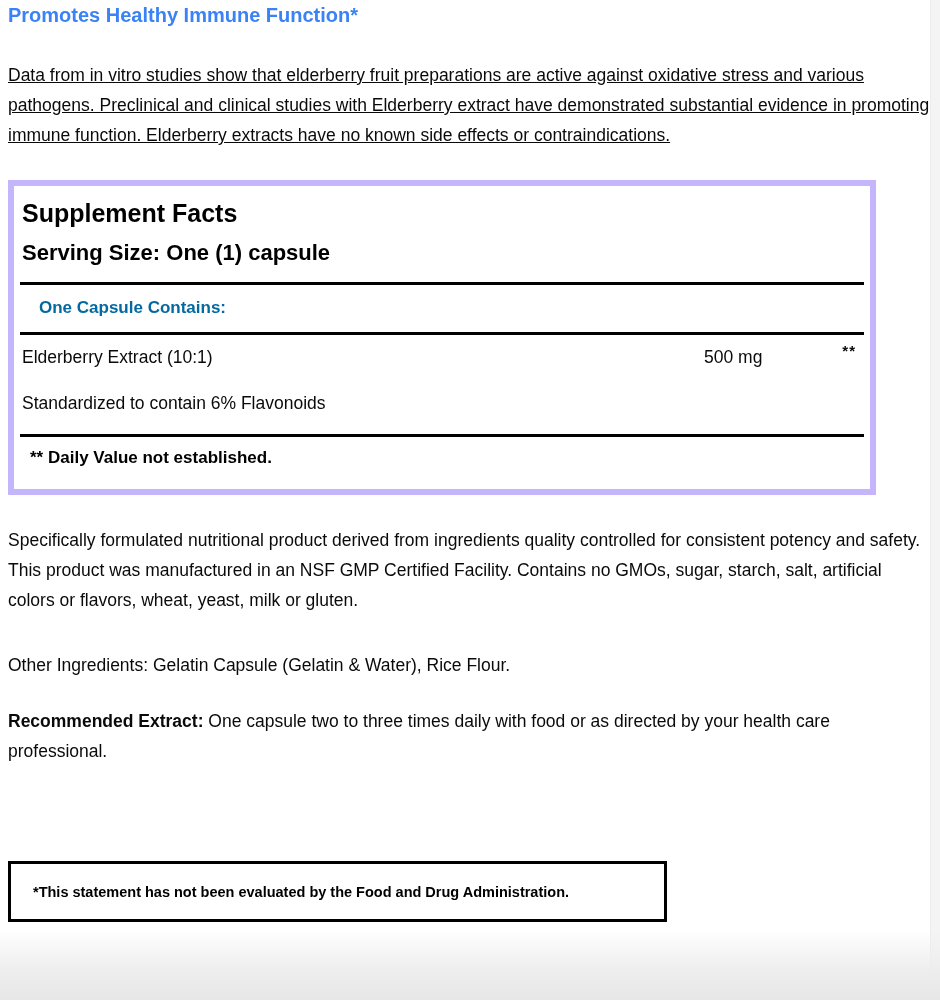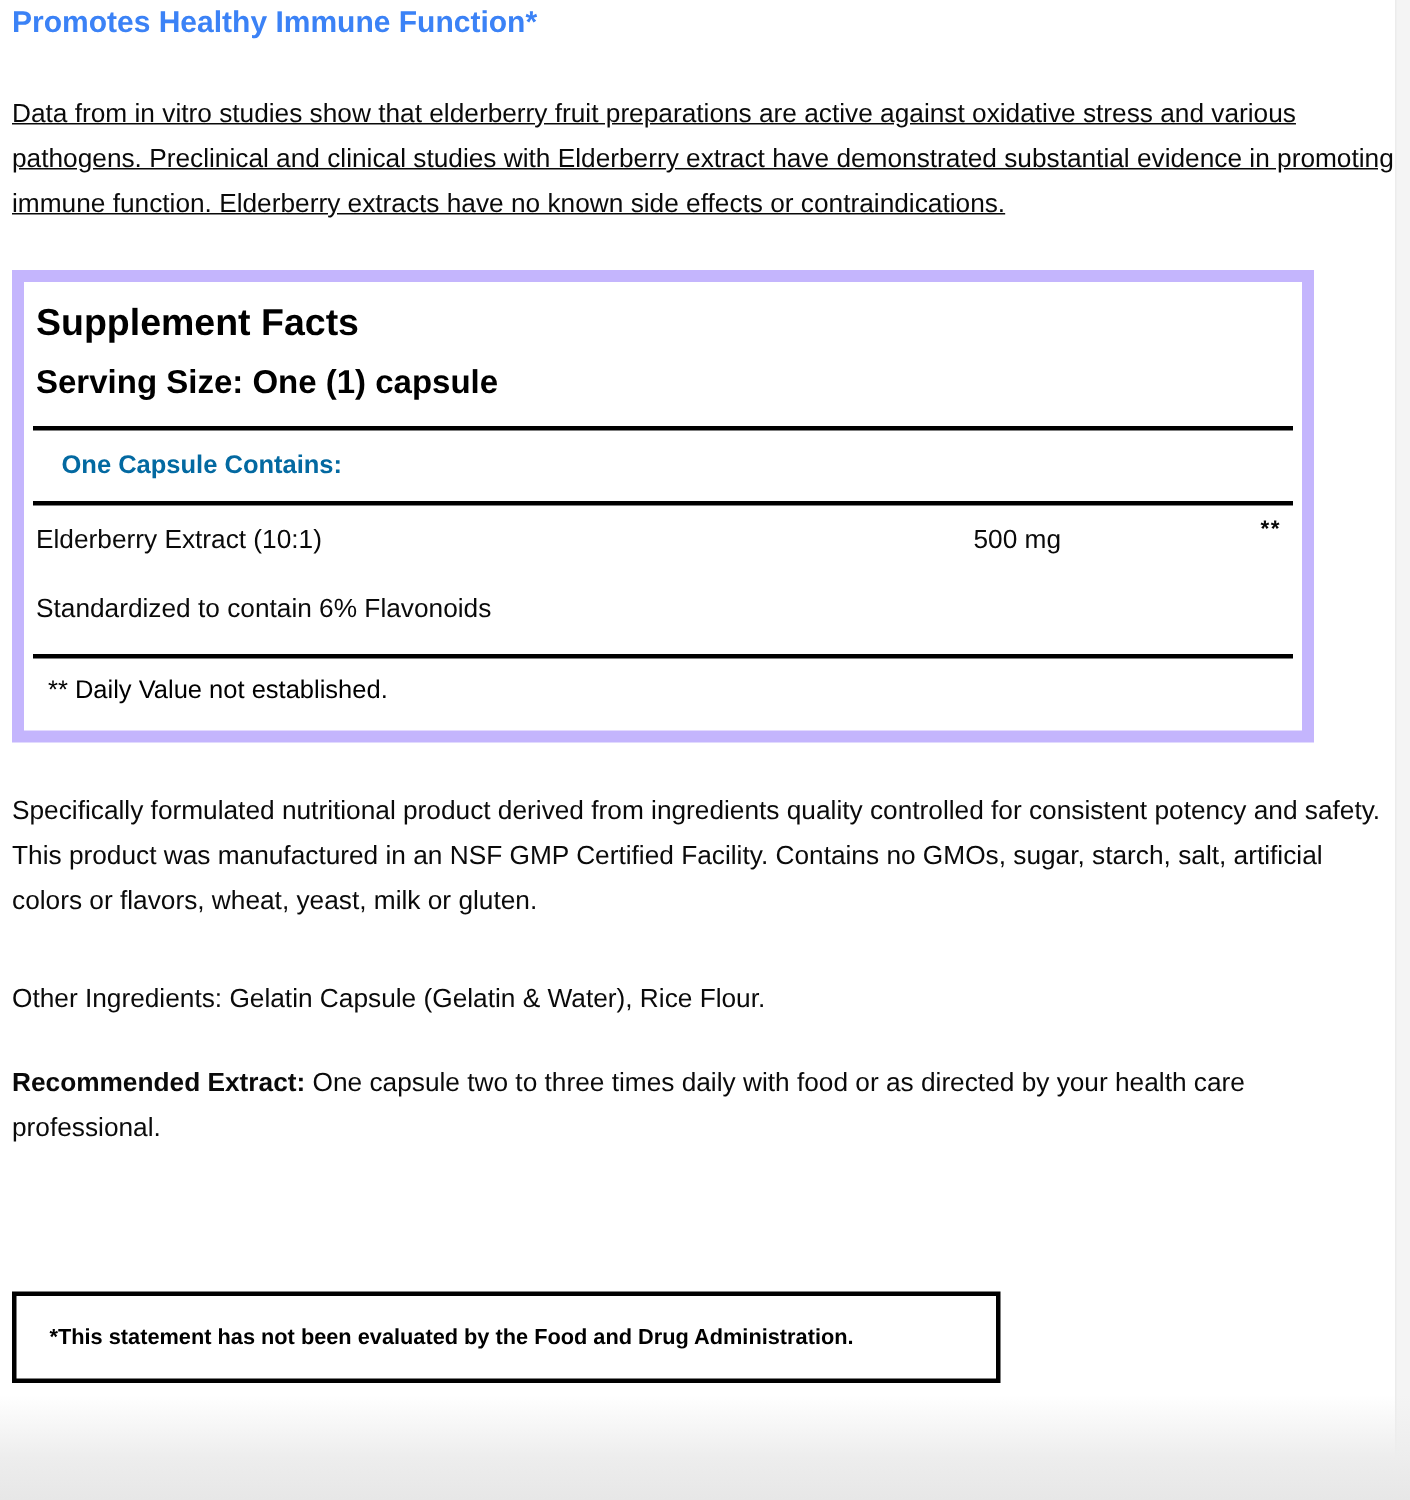--- a/index.html
+++ b/index.html
@@ -54,21 +54,21 @@
   .quality-par   { margin-top: 30px; }
   .dosage-par    { margin-top: 30px; }
   .bold-lead     { font-weight: bold; }
 
   
   .facts-box {
     position: relative;
     margin-top: 30px;
     width: 868px;
     height: 315px;
-    border: 8px solid #c4b5fd;
+    border: 6px solid #c4b5fd;
     box-sizing: border-box;
     background: #fff;
   }
   .facts-box .abs { position: absolute; white-space: nowrap; }
   .facts-title {
     left: 8px; top: 10px;
     font-size: 25px; font-weight: bold; line-height: 34px; color: #000;
   }
   .facts-serving {
     left: 8px; top: 52px;
@@ -79,24 +79,24 @@
     border: 0; border-top: 3px solid #000; margin: 0;
   }
   .rule-1 { top: 96px; }
   .rule-2 { top: 146px; }
   .rule-3 { top: 248px; }
   .facts-contains {
     left: 25px; top: 111px;
     font-size: 17px; font-weight: bold; line-height: 22px; color: #0369a1;
   }
   .facts-ing-name   { left: 8px;  top: 159px; font-size: 17.5px; line-height: 24px; }
-  .facts-ing-amount { left: 633px; top: 159px; font-size: 17.5px; line-height: 24px; }
+  .facts-ing-amount { left: 690px; top: 159px; font-size: 17.5px; line-height: 24px; }
   .facts-ing-dv     { right: 14px; top: 156px; font-size: 15px; font-weight: bold; letter-spacing: 1px; }
   .facts-ing-note   { left: 8px;  top: 205px; font-size: 17.5px; line-height: 24px; }
-  .facts-footnote   { left: 16px; top: 261px; font-size: 17px; font-weight: normal; line-height: 22px; color: #000; }
+  .facts-footnote   { left: 16px; top: 261px; font-size: 17px; font-weight: bold; line-height: 22px; color: #000; }
 
   
   .disclaimer-box {
     margin-top: 95px;
     width: 659px;
     height: 61px;
     border: 3px solid #000;
     box-sizing: border-box;
     background: #fff;
     padding: 16px 10px 0 22px;

